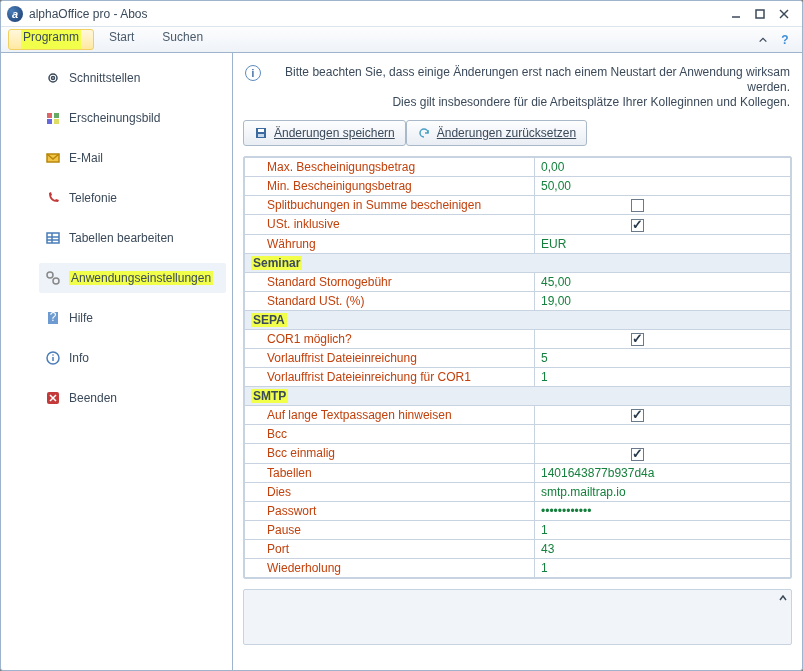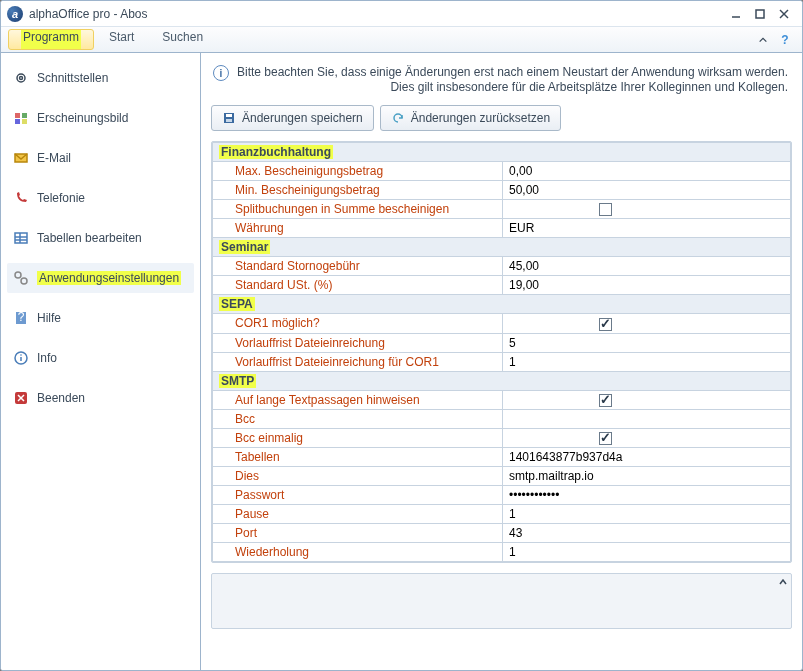--- a/index.html
+++ b/index.html
@@ -18,39 +18,39 @@
   .titlebar{height:26px;display:flex;align-items:center;padding:0 6px;background:var(--bg);border-bottom:1px solid #dce5ee;}
   .titlebar .logo{width:16px;height:16px;border-radius:50%;background:radial-gradient(circle at 30% 30%,#4a7db8,#1b3c6e);color:#fff;display:flex;align-items:center;justify-content:center;font-style:italic;font-weight:bold;font-size:11px;margin-right:6px;}
   .titlebar .title{flex:1;}
   .titlebar .winbtn{width:24px;height:18px;display:flex;align-items:center;justify-content:center;color:#5a6a7a;cursor:pointer;}
   .titlebar .winbtn svg{width:12px;height:12px;}
   .menubar{height:26px;display:flex;align-items:stretch;padding:0 6px;background:linear-gradient(#fdfdfe,#eef3f8);border-bottom:1px solid var(--border);}
   .menubar .mitem{padding:0 12px;display:flex;color:#4a5a6a;cursor:pointer;border:1px solid transparent;border-radius:3px;margin:2px 1px;}
   .menubar .mitem.active{border-color:#f0d060;background:linear-gradient(#fff7dc,#ffe9a0);}
   .menubar .spacer{flex:1;}
   .menubar .ricon{width:22px;display:flex;align-items:center;justify-content:center;color:#6a86ab;cursor:pointer;}
-  .body{flex:1;display:flex;min-height:0;}
+  .body{flex:1;display:flex;min-height:0;margin-left:32px;}
   .sidebar{width:200px;border-right:1px solid var(--border);background:var(--bg);padding:6px 4px;}
   .sitem{display:flex;align-items:center;height:30px;padding:0 6px;margin:4px 2px 10px;color:var(--link);cursor:pointer;border-radius:2px;gap:8px;}
   .sitem .sicon{width:16px;height:16px;display:flex;align-items:center;justify-content:center;}
   .sitem.selected{background:#eef3f9;}
   .hl{background:var(--hl);padding:0 2px;box-decoration-break:clone;-webkit-box-decoration-break:clone;}
   .content{flex:1;display:flex;flex-direction:column;padding:8px 10px 10px;min-width:0;}
   .infobar{display:flex;gap:8px;padding:4px 2px 10px;}
   .infobar .iicon{width:16px;height:16px;flex:none;border-radius:50%;border:1px solid #5e8bc0;color:#3b6aa0;display:flex;align-items:center;justify-content:center;font-weight:bold;font-size:10px;}
   .infobar .itext{line-height:15px;text-align:right;}
-  .toolbar{display:flex;gap:6px;margin-bottom:10px;}
+  .toolbar{display:flex;margin-bottom:10px;text-decoration:underline;}
   .btn{display:flex;align-items:center;gap:6px;height:26px;padding:0 10px;border:1px solid #a9b9c9;border-radius:3px;background:linear-gradient(#fdfdfe,#e9eef4);cursor:pointer;}
   .btn .bicon{width:14px;height:14px;display:flex;align-items:center;justify-content:center;}
   .gridwrap{flex:0 0 auto;border:1px solid var(--grid);border-radius:2px;overflow:auto;}
   table.settings{width:100%;border-collapse:collapse;}
   table.settings td{border:1px solid var(--grid);padding:2px 6px;height:19px;vertical-align:middle;}
   table.settings tr.cat td{background:var(--row-alt);font-weight:bold;color:#2f3e4e;}
   table.settings td.k{width:290px;padding-left:22px;color:#c2410c;}
-  table.settings td.v{color:#000000;}
+  table.settings td.v{color:#15803d;}
   .chk{display:inline-block;width:13px;height:13px;border:1px solid #6a7a8a;background:#fff;vertical-align:middle;position:relative;margin-left:90px;}
   .chk.checked::after{content:"✓";position:absolute;left:0;top:-3px;font-size:13px;color:#2a3a4a;font-weight:bold;}
   .notes{margin-top:10px;height:56px;border:1px solid var(--grid);border-radius:2px;background:#f1f4f8;position:relative;}
   .notes .scroll-up{position:absolute;right:2px;top:2px;width:12px;height:12px;display:flex;align-items:center;justify-content:center;color:#6a7a8a;}
   .hl-inline{background:var(--hl);padding:0 2px;}
 
   
   svg{stroke:currentColor;fill:none;stroke-width:1.5;}
 </style>
 </head>
@@ -213,34 +213,35 @@
                 <polyline points="11,4 11,7 8,7" stroke="#4aa0c4"></polyline>
               </svg>
             </span>
           <span>Änderungen zurücksetzen</span>
         </div>
       </div>
 
       <div class="gridwrap">
         <table class="settings">
           <tbody>
-              <tr class="cat">
-                <td colspan="2"><span class="hl-inline">Finanzbuchhaltung</span></td>
-              </tr>
           <tr>
                 <td class="k">Max. Bescheinigungsbetrag</td>
                 <td class="v">0,00</td>
               </tr>
           <tr>
                 <td class="k">Min. Bescheinigungsbetrag</td>
                 <td class="v">50,00</td>
               </tr>
           <tr>
                 <td class="k">Splitbuchungen in Summe bescheinigen</td>
                 <td class="v"><span class="chk"></span></td>
+              </tr>
+          <tr>
+                <td class="k">USt. inklusive</td>
+                <td class="v"><span class="chk checked"></span></td>
               </tr>
           <tr>
                 <td class="k">Währung</td>
                 <td class="v">EUR</td>
               </tr>
 
           <tr class="cat">
                 <td colspan="2"><span class="hl-inline">Seminar</span></td>
               </tr>
           <tr>

